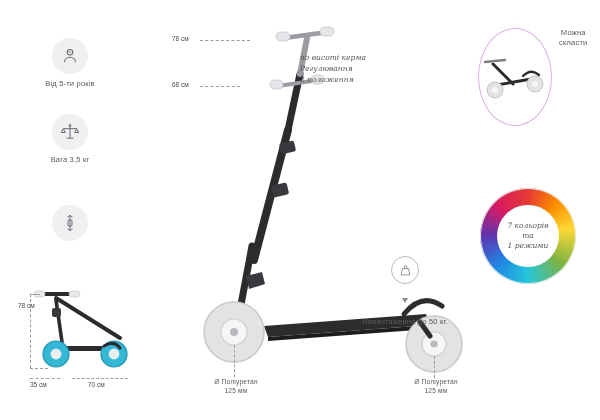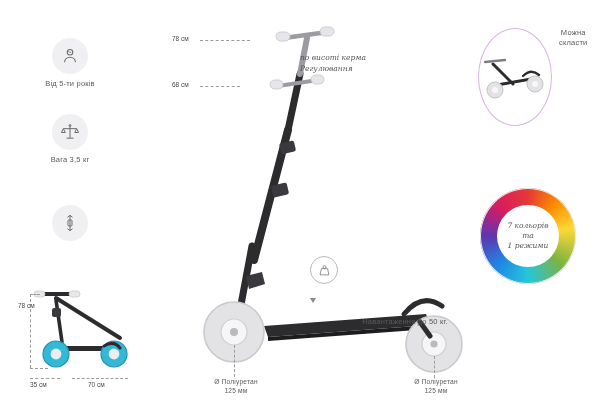--- a/index.html
+++ b/index.html
@@ -194,23 +194,24 @@
   </div>
 
   <div class="abs dashed-h" style="left:200px;top:40px;width:50px;"></div>
   <div class="abs measure-label" style="left:172px;top:35px;">78 см</div>
   <div class="abs dashed-h" style="left:200px;top:86px;width:40px;"></div>
   <div class="abs measure-label" style="left:172px;top:81px;">68 см</div>
 
   <div class="abs handwrite" style="left:300px;top:53px;width:110px;">
     <div>по висоті керма</div>
     <div>Регулювання</div>
-  </div>
-
-  <div class="abs" style="left:310px;top:256px;width:190px;display:flex;flex-direction:column;gap:14px;">
+    <div>2 положення</div>
+  </div>
+
+  <div class="abs" style="left:310px;top:256px;width:190px;display:flex;flex-direction:column;align-items:center;gap:14px;">
     <div class="load-icon">
       <svg width="15" height="15" viewBox="0 0 24 24" fill="none" stroke="#7d7d82" stroke-width="1.3">
         <path d="M5 19h14l-2-10H7z"></path>
         <circle cx="12" cy="6.5" r="2.4"></circle>
       </svg>
     </div>
     <div class="arrow-down"></div>
     <div class="cap">Навантаження до 50 кг.</div>
   </div>
 

